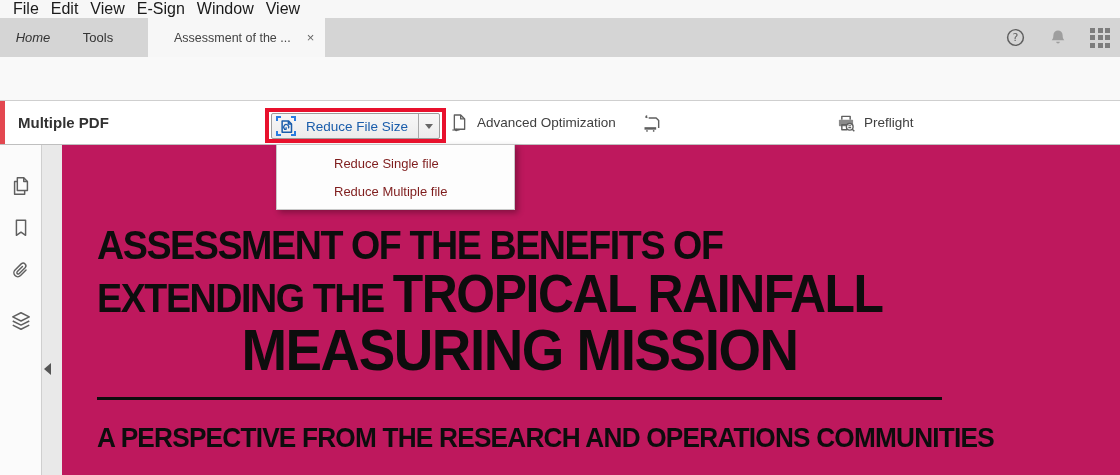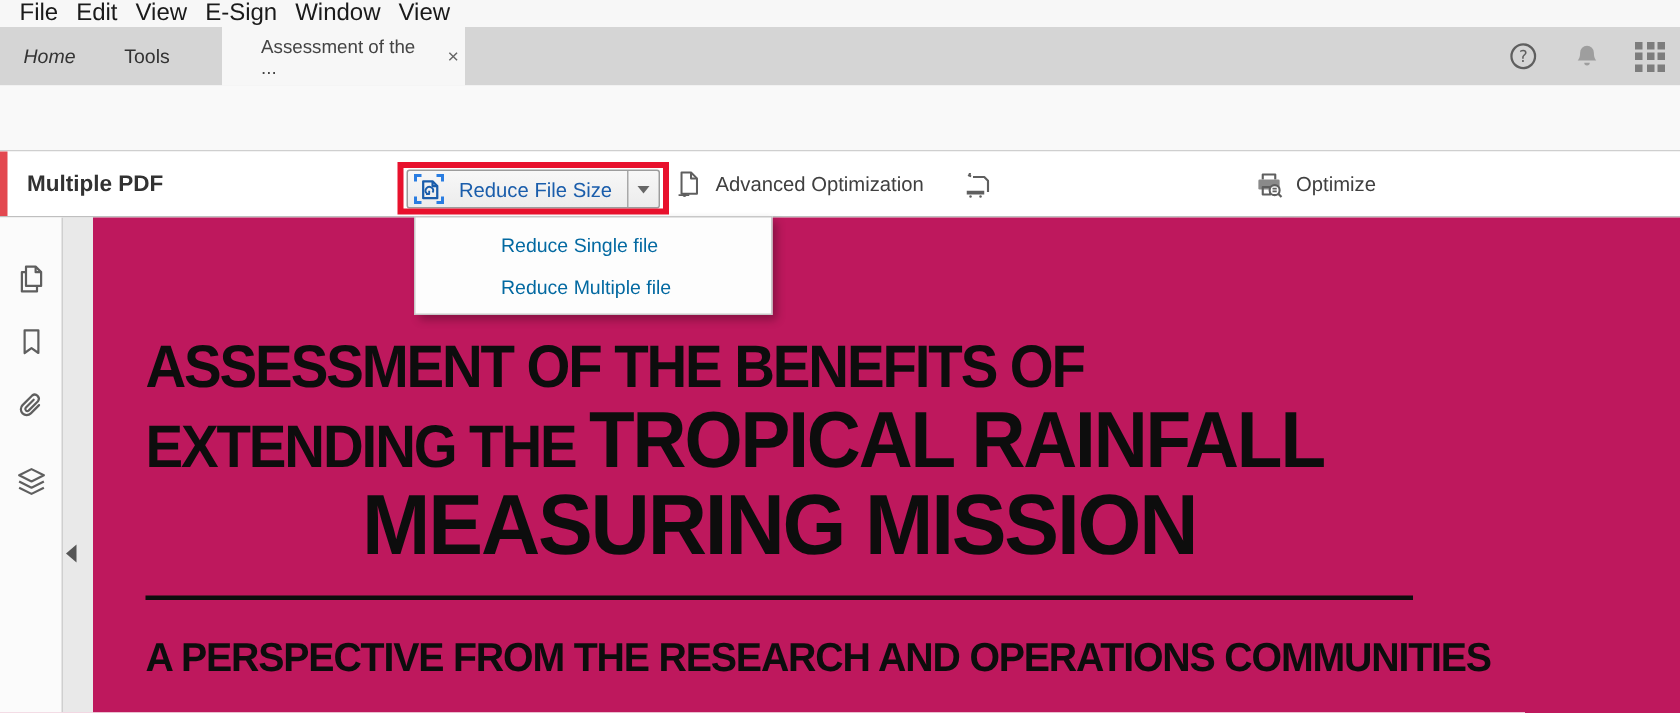--- a/index.html
+++ b/index.html
@@ -9,21 +9,21 @@
 
   
   .menubar { position:absolute; left:0; top:0; width:100%; height:18px; background:#f7f7f7; display:flex; align-items:center; padding-left:8px; }
   .mi { font-size:16px; color:#1a1a1a; padding:0 5px; margin-right:2px; cursor:default; }
 
   
   .tabbar { position:absolute; left:0; top:18px; width:100%; height:39px; background:#d5d5d5; }
   .tab { position:absolute; top:0; height:39px; display:flex; align-items:center; justify-content:center; font-size:13px; color:#333; }
   .tab-home { left:0; width:66px;font-style:italic; }
   .tab-tools { left:66px; width:64px; }
-  .tab-doc { left:148px; width:162px; background:#f7f7f7; color:#444; font-size:12.5px; justify-content:flex-start; padding-left:26px; }
+  .tab-doc { left:148px; width:177px; background:#f7f7f7; color:#444; font-size:12.5px; justify-content:flex-start; padding-left:26px; }
   .tab-close { margin-left:12px; color:#666; font-size:13px; line-height:1; padding:2px 4px; }
   .tabbar-right { position:absolute; right:10px; top:0; height:39px; display:flex; align-items:center; gap:22px; }
   .appgrid { display:grid; grid-template-columns:repeat(3,5px); grid-template-rows:repeat(3,5px); gap:2.5px; }
   .appgrid i { background:#7d7d7d; display:block; }
 
   
   .toolbar { position:absolute; left:0; top:57px; width:100%; height:44px; background:#f9f9f9; border-bottom:1px solid #cfcfcf; }
   .ticon { position:absolute; top:68px; width:22px; height:22px; display:flex; align-items:center; justify-content:center; }
   .tdivider { position:absolute; top:66px; width:1px; height:26px; background:#cccccc; }
   .page-input { position:absolute; left:312px; top:70px; width:28px; height:18px; border:none; border-bottom:1px solid #9a9a9a; background:transparent; text-align:center; font-size:12.5px; color:#333; font-family:"Liberation Sans",sans-serif; }
@@ -45,21 +45,21 @@
   .sel-wrap b { position:absolute; width:5px; height:5px; border:0 solid #2a7de1; }
   .sel-wrap b.tl { left:0; top:0; border-left-width:2px; border-top-width:2px; }
   .sel-wrap b.tr { right:0; top:0; border-right-width:2px; border-top-width:2px; }
   .sel-wrap b.bl { left:0; bottom:0; border-left-width:2px; border-bottom-width:2px; }
   .sel-wrap b.br { right:0; bottom:0; border-right-width:2px; border-bottom-width:2px; }
 
   .annotation-rect { position:absolute; left:265px; top:108px; width:181px; height:35px; border:4px solid #e8112d; z-index:50; pointer-events:none; }
 
   
   .dropdown { position:absolute; left:276px; top:144px; width:239px; height:66px; background:#fdfdfd; border:1px solid #c8c8c8; box-shadow:3px 3px 6px rgba(0,0,0,.30); z-index:40; padding-top:5px; }
-  .dropdown .dd-item { height:28px; line-height:28px; padding-left:57px; font-size:13px; color:#0369a1; }
+  .dropdown .dd-item { height:28px; line-height:28px; padding-left:57px; font-size:13px; color:#7f1d1d; }
 
   
   .docarea { position:absolute; left:0; top:145px; width:100%; height:330px; background:#e9e9e9; }
   .sidebar { position:absolute; left:0; top:0; width:42px; height:100%; background:#fbfbfb; border-right:1px solid #cfcfcf; }
   .sicon { position:absolute; left:10px; width:22px; height:22px; }
   .collapse-handle { position:absolute; left:44px; top:218px; width:0; height:0; border-top:6px solid transparent; border-bottom:6px solid transparent; border-right:7px solid #555; }
   .page { position:absolute; left:62px; top:0; width:1104px; height:330px; background:#be185d; color:#0d0d0d; }
   .doc-col { position:absolute; left:35px; top:0; width:845px; }
   .doc-l1 { position:absolute; top:78px; font-size:40px; letter-spacing:-1.5px; font-weight:bold; transform:scaleX(.94); transform-origin:left; white-space:nowrap; }
   .doc-l2 { position:absolute; top:118px; white-space:nowrap; transform:scaleX(.94); transform-origin:left; }
@@ -327,21 +327,21 @@
       <span>
         <svg width="20" height="20" viewBox="0 0 24 24" fill="none" stroke="#5f5f5f" stroke-width="1.7" stroke-linejoin="round">
             <path d="M7 8V4h10v4"></path>
             <rect x="3.5" y="8" width="17" height="8" rx="1" fill="#8a8a8a" stroke="none"></rect>
             <path d="M7 14h6v6H7z"></path>
             <circle cx="16.5" cy="16.5" r="4" fill="#fff"></circle>
             <path d="M14.8 15.3h3.4M14.8 17.5h3.4" stroke-width="1.3"></path>
             <path d="M19.5 19.5L22 22"></path>
           </svg>
       </span>
-      <span>Optimize</span>
+      <span>Preflight</span>
     </div>
   </div>
 
   <div class="annotation-rect"></div>
 
   <div class="dropdown">
     <div class="dd-item">Reduce Single file</div>
     <div class="dd-item">Reduce Multiple file</div>
   </div>
 

